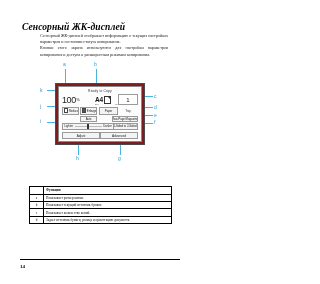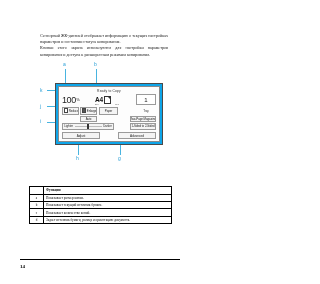--- a/index.html
+++ b/index.html
@@ -34,22 +34,22 @@
   .figure{position:absolute;left:0;top:62px;width:200px;height:105px;}
 
   
   .cal{position:absolute;font-family:"Liberation Sans",sans-serif;
        font-size:5px;color:#2a9fd6;font-weight:normal;line-height:1;}
   .vline{position:absolute;width:1px;background:#49b4e0;}
   .hline{position:absolute;height:1px;background:#49b4e0;}
 
   
   .lcd-outer{
-    position:absolute;left:55px;top:21px;width:108px;height:62px;
-    border:1px solid #4a4a4a;background:#0ea5e9;box-sizing:border-box;
+    position:absolute;left:55px;top:21px;width:90px;height:62px;
+    border:1px solid #4a4a4a;background:#7f1d1d;box-sizing:border-box;
   }
   .lcd-inner{
     position:absolute;left:2px;top:2px;right:2px;bottom:2px;
     border:1px solid #8a8a8a;background:#fdfdfd;box-sizing:border-box;
   }
 
   .status{
     position:absolute;left:0;right:0;top:1.5px;text-align:center;
     font-size:3.3px;color:#333;letter-spacing:.15px;
   }
@@ -152,20 +152,21 @@
     position:absolute;left:20px;bottom:15px;
     font-family:"Liberation Serif",serif;font-size:5px;
     font-weight:bold;color:#000;
   }
 </style>
 </head>
 <body>
 
 <div class="page">
 
+  <div class="heading">Сенсорный ЖК-дисплей</div>
 
   <div class="para">
     <p>Сенсорный ЖК-дисплей отображает информацию о текущих настройках параметров и состоянии статуса копирования.</p>
     <p>Кнопки этого экрана используются для настройки параметров копирования и доступа к расширенным режимам копирования.</p>
   </div>
 
   <div class="figure">
 
     <div class="cal" style="left:63px;top:0;">a</div>
     <div class="vline" style="left:65px;top:7px;height:14px;"></div>

